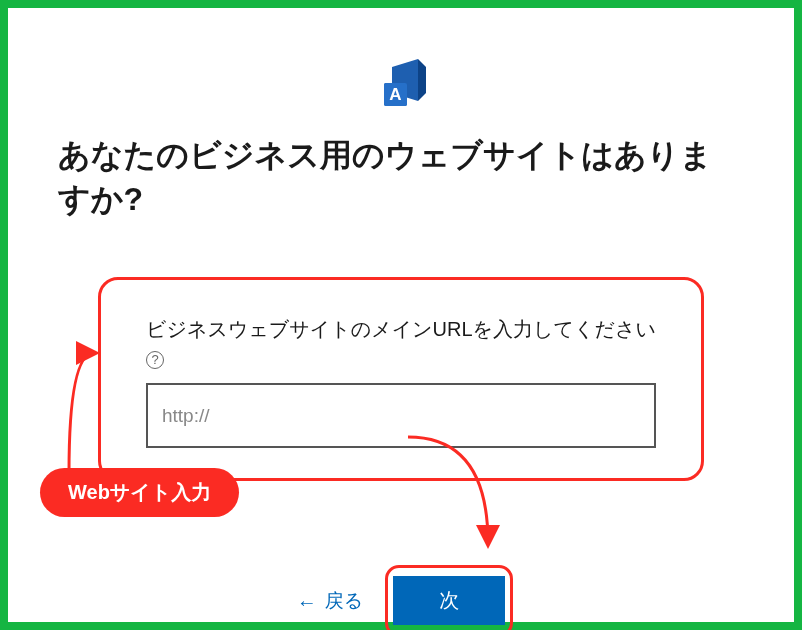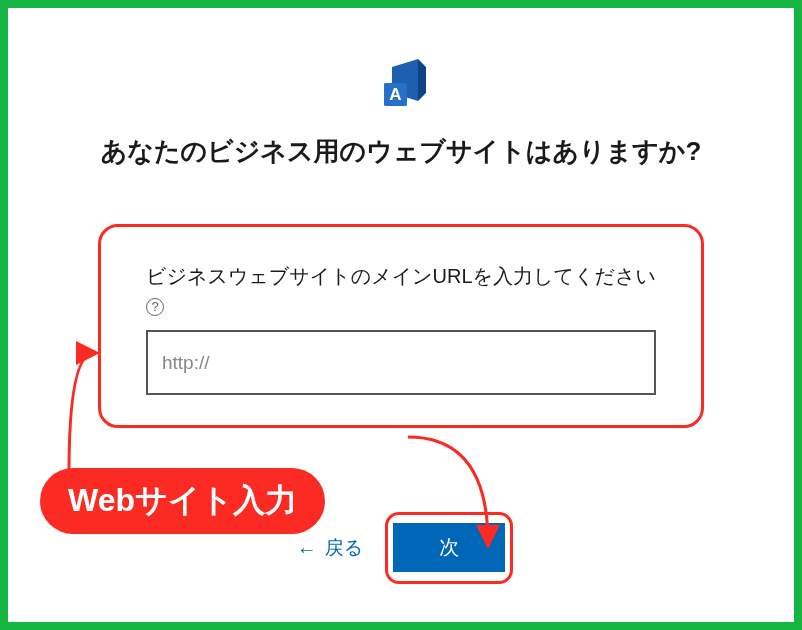--- a/index.html
+++ b/index.html
@@ -23,22 +23,21 @@
       width: 100%;
       height: 100%;
       position: relative;
     }
     .icon-wrap {
       text-align: center;
       margin-top: 15px;
       margin-bottom: 15px;
     }
     .page-title {
-      text-align: center;
-      font-size: 26px;
+      font-size: 32px;
       font-weight: 600;
       color: #1a1a1a;
       margin-bottom: 55px;
     }
     .input-section {
       margin: 0 40px;
       position: relative;
     }
     .annotation-box {
       border: 3px solid #fb2b23;
@@ -80,21 +79,21 @@
       color: #888;
     }
     .callout-badge {
       position: absolute;
       left: -18px;
       top: 415px;
       background: #fb2b23;
       color: #fff;
       padding: 11px 28px;
       border-radius: 34px;
-      font-size: 32px;
+      font-size: 20px;
       font-weight: 700;
       z-index: 10;
     }
     .button-row {
       display: flex;
       justify-content: center;
       align-items: center;
       gap: 30px;
       margin-top: 95px;
     }

